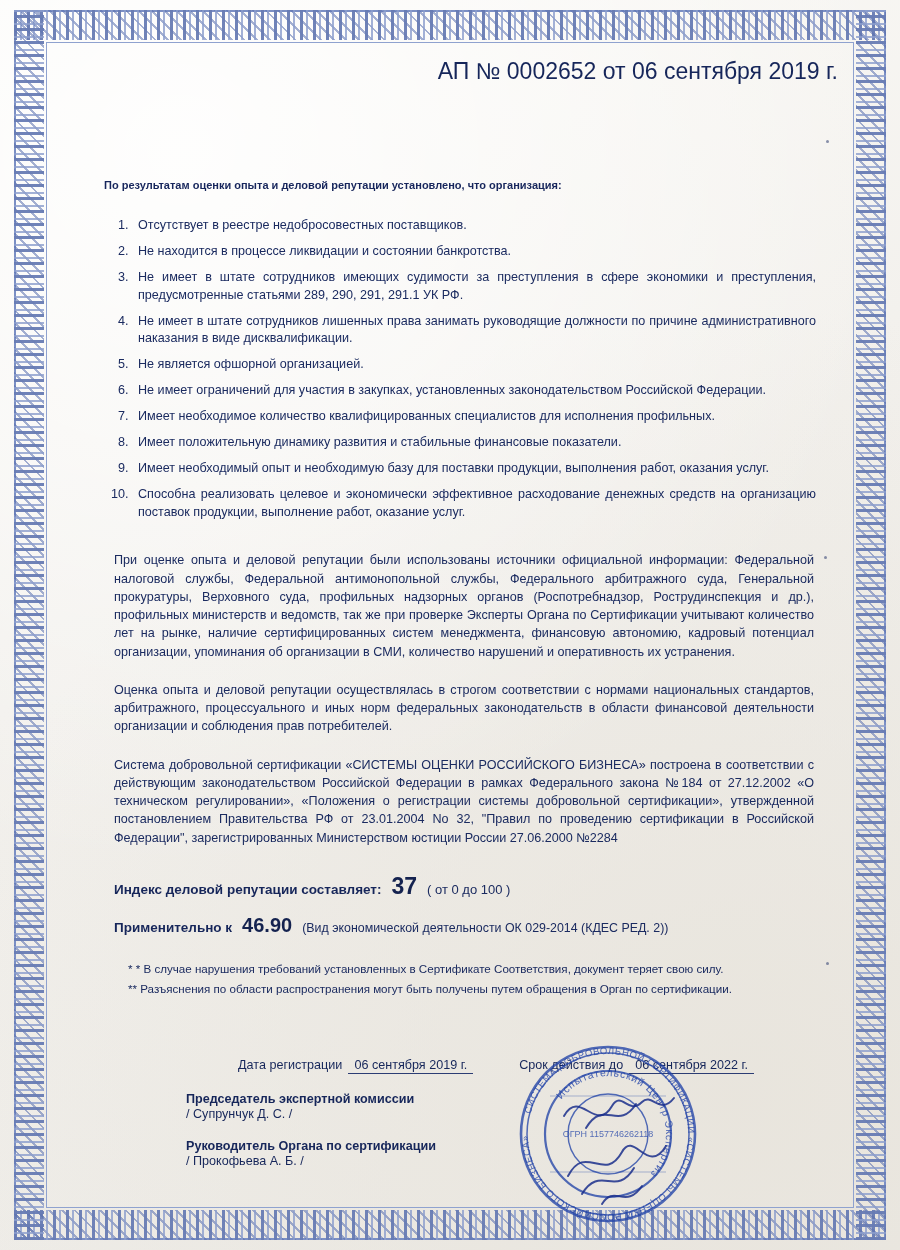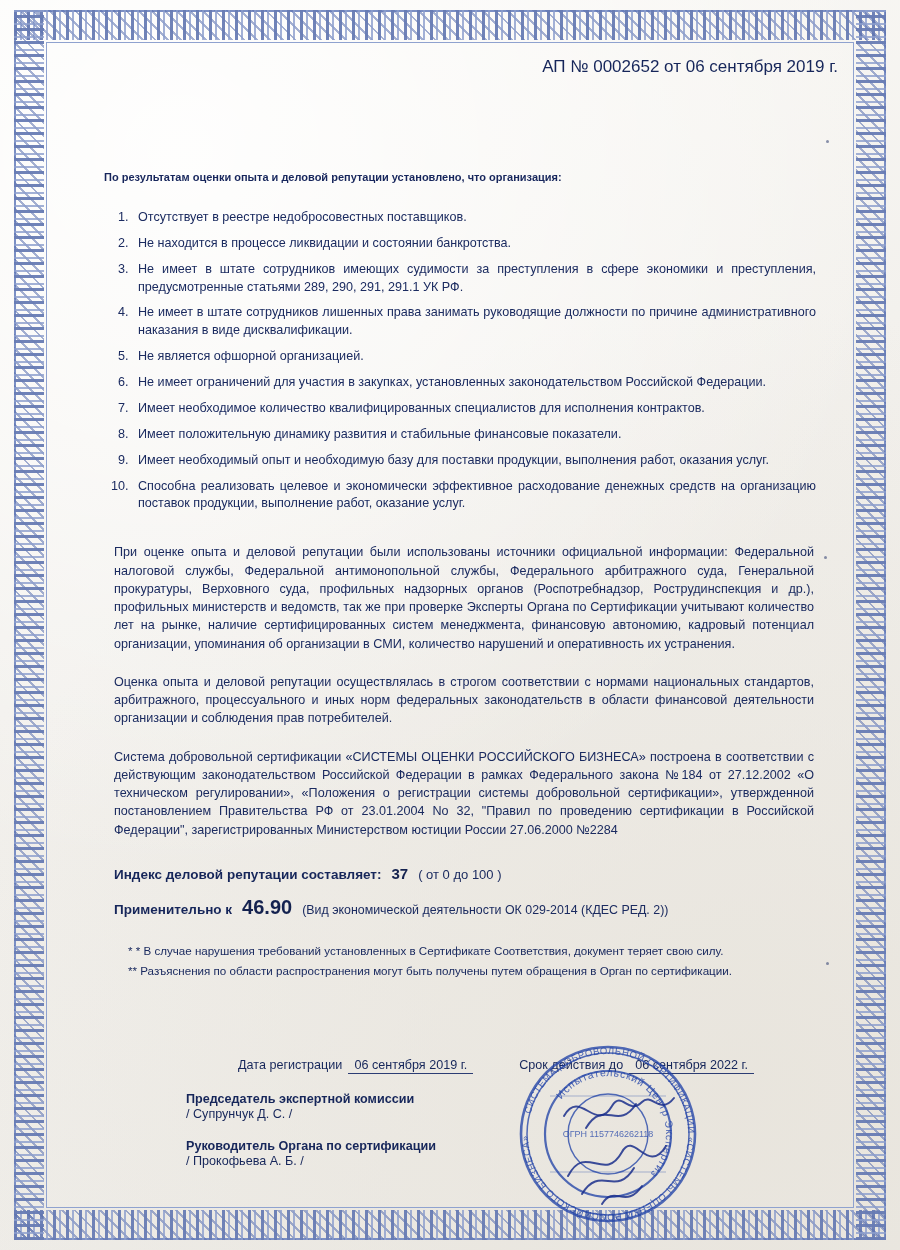--- a/index.html
+++ b/index.html
@@ -91,21 +91,21 @@
     text-align: right;
     margin-top: 8px;
     line-height: 1.35;
   }
   .doc-header .title-main {
     font-size: 21px;
     color: #16265a;
     letter-spacing: 0.2px;
   }
   .doc-header .title-sub {
-    font-size: 17px;
+    font-size: 23px;
     color: #16265a;
     margin-top: 4px;
   }
 
   .intro {
     margin-top: 92px;
     font-size: 11px;
     font-weight: bold;
     color: #17265c;
     padding-left: 42px;
@@ -142,21 +142,21 @@
     display: flex;
     align-items: baseline;
     gap: 10px;
   }
   .index-label {
     font-size: 13.5px;
     font-weight: bold;
     color: #16265a;
   }
   .index-value {
-    font-size: 15px;
+    font-size: 23px;
     font-weight: bold;
     color: #14224f;
   }
   .index-scale {
     font-size: 13px;
     color: #1b2b60;
   }
 
   .applic-row {
     margin-top: 14px;
@@ -289,21 +289,21 @@
 
     <div class="intro">По результатам оценки опыта и деловой репутации установлено, что организация:</div>
 
     <ol class="claims">
       <li>Отсутствует в реестре недобросовестных поставщиков.</li>
       <li>Не находится в процессе ликвидации и состоянии банкротства.</li>
       <li>Не имеет в штате сотрудников имеющих судимости за преступления в сфере экономики и преступления, предусмотренные статьями 289, 290, 291, 291.1 УК РФ.</li>
       <li>Не имеет в штате сотрудников лишенных права занимать руководящие должности по причине административного наказания в виде дисквалификации.</li>
       <li>Не является офшорной организацией.</li>
       <li>Не имеет ограничений для участия в закупках, установленных законодательством Российской Федерации.</li>
-      <li>Имеет необходимое количество квалифицированных специалистов для исполнения контрактов.</li>
+      <li>Имеет необходимое количество квалифицированных специалистов для исполнения профильных.</li>
       <li>Имеет положительную динамику развития и стабильные финансовые показатели.</li>
       <li>Имеет необходимый опыт  и необходимую базу для поставки продукции, выполнения работ, оказания услуг.</li>
       <li>Способна реализовать целевое и экономически эффективное расходование денежных средств на организацию поставок продукции, выполнение работ, оказание услуг.</li>
     </ol>
 
     <p class="para first">При оценке опыта и деловой репутации были использованы источники официальной информации: Федеральной налоговой службы, Федеральной антимонопольной службы, Федерального арбитражного суда, Генеральной прокуратуры, Верховного суда, профильных надзорных органов (Роспотребнадзор, Рострудинспекция и др.), профильных министерств и ведомств,  так же при проверке Эксперты Органа по Сертификации учитывают количество лет на рынке, наличие сертифицированных систем менеджмента, финансовую автономию, кадровый потенциал организации, упоминания об организации в СМИ, количество нарушений и оперативность их устранения.</p>
     <p class="para">Оценка опыта и деловой репутации осуществлялась в строгом соответствии с нормами национальных стандартов, арбитражного, процессуального и иных норм федеральных законодательств в области финансовой деятельности организации и соблюдения прав потребителей.</p>
     <p class="para">Система добровольной сертификации «СИСТЕМЫ ОЦЕНКИ РОССИЙСКОГО БИЗНЕСА» построена в соответствии с действующим законодательством Российской Федерации в рамках Федерального закона №184 от 27.12.2002 «О техническом регулировании», «Положения о регистрации системы добровольной сертификации», утвержденной постановлением Правительства РФ от 23.01.2004 No 32, "Правил по проведению сертификации в Российской Федерации", зарегистрированных Министерством юстиции России 27.06.2000 №2284</p>
 
     <div class="index-row">

